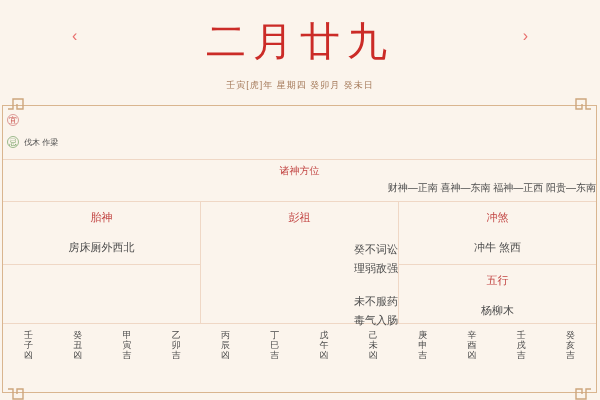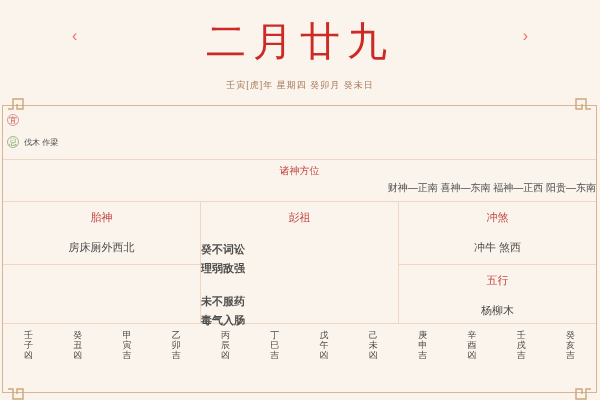--- a/index.html
+++ b/index.html
@@ -42,21 +42,21 @@
   .gods { padding:4px 0 6px; border-bottom:1px solid #efd7c5; text-align:center; }
   .gods .content { margin-top:3px; font-size:10px;text-align:right; }
 
   .grid { display:flex; height:122px; border-bottom:1px solid #efd7c5; }
   .grid .col { flex:1 1 0; }
   .grid .col.mid { border-left:1px solid #efd7c5; border-right:1px solid #efd7c5; }
   .cell { text-align:center; }
   .cell .red-title { padding-top:8px; font-size:11px; }
   .cell .content { margin-top:15px; font-size:11px; }
   .half-top { height:63px; border-bottom:1px solid #efd7c5; }
-  .pengzu-line { font-size:11px; text-align:left; line-height:19px;font-weight:bold; }
+  .pengzu-line { font-size:11px; text-align:right; line-height:19px; }
   .pz-gap { height:14px; }
 
   .hours { height:74px; }
   .hours .red-title { padding-top:5px; }
   .hours-list { display:flex; justify-content:space-between; padding:6px 20px 0; }
   .hour-col { width:11px; font-size:9px; line-height:10px; word-break:break-all;
               text-align:center; color:#4a4a4a; }
 </style>
 </head>
 <body>

